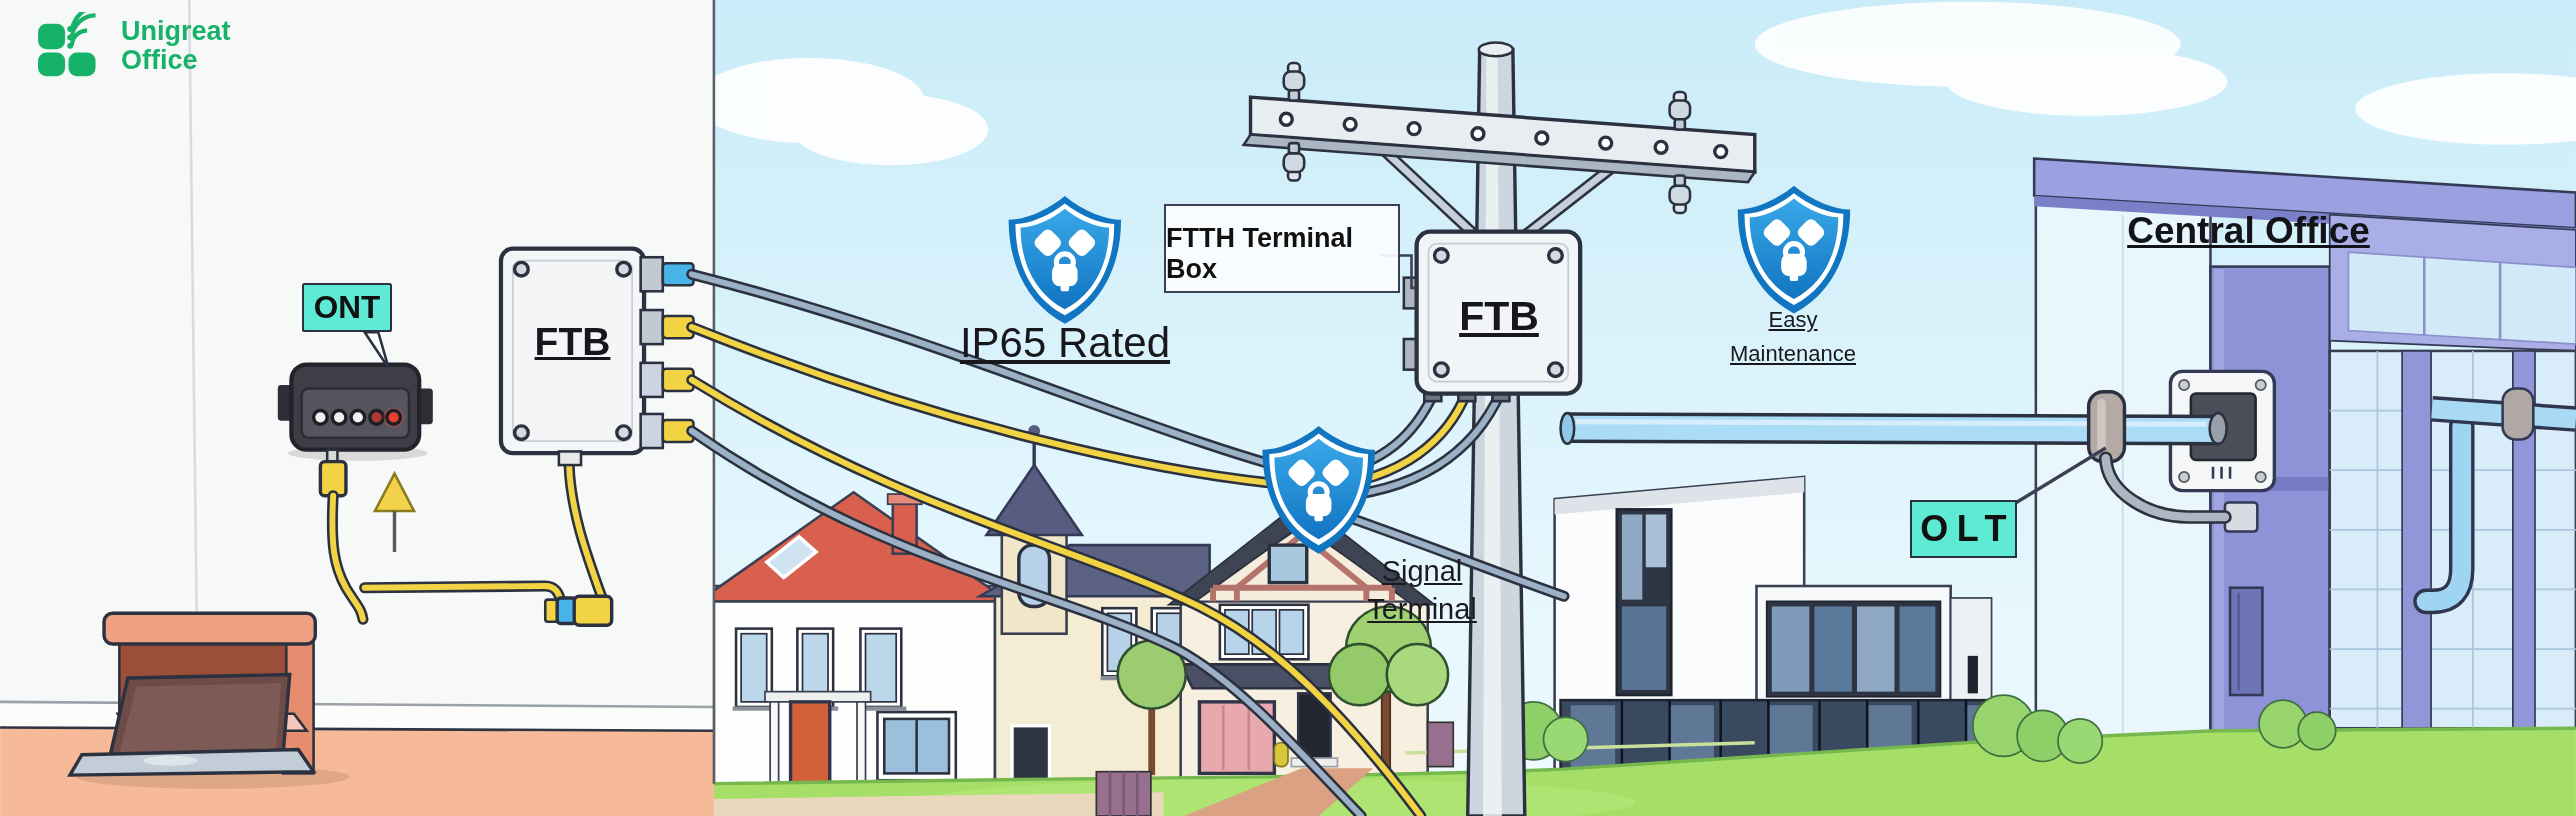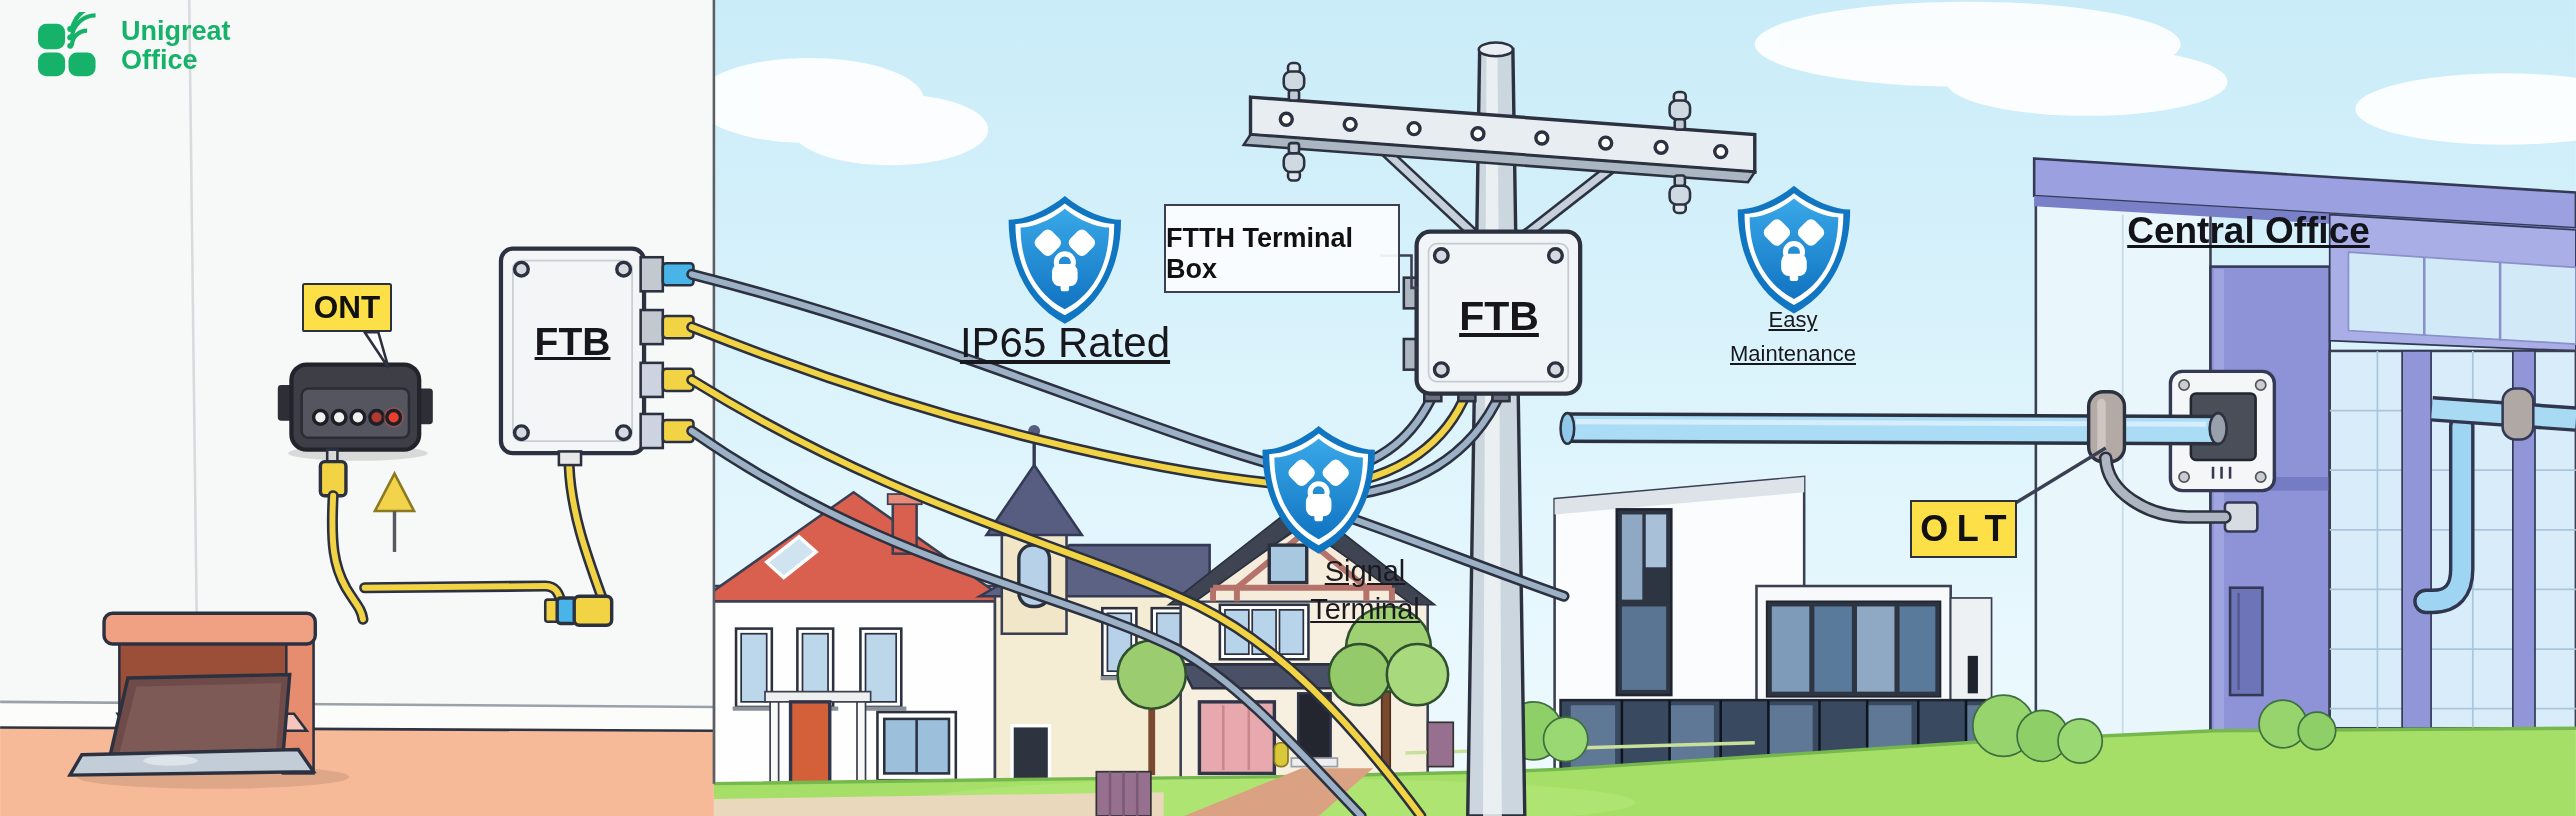--- a/index.html
+++ b/index.html
@@ -1,32 +1,32 @@
 <!DOCTYPE html>
 <html style="font-size:13.6px"><head>
 <meta charset="utf-8">
 <style>
   html,body{margin:0;padding:0;background:#ffffff;}
   .scene{position:relative;width:2576px;height:816px;overflow:hidden;background:#fff;
          font-family:"Liberation Sans",sans-serif;}
   .scene svg.bg{position:absolute;left:0;top:0;}
   .ov{position:absolute;color:#15151c;}
   .center{text-align:center;text-decoration:underline;}
-  .label-box{background:#fde047;border:2.6px solid #2c3140;display:flex;align-items:center;
+  .label-box{background:#5eead4;border:2.6px solid #2c3140;display:flex;align-items:center;
              justify-content:center;box-sizing:border-box;color:#111;}
   .ont-box{left:302px;top:283px;width:90px;height:49px;font-size:31.5px;font-weight:700;border-radius:2.6px;}
   .ftth-box{left:1164px;top:204px;width:236px;height:89px;font-size:27px;font-weight:700;
             align-items:flex-start;padding-top:17px;background:rgba(252,253,255,.92);border-color:#3a3f52;}
   .olt-box{left:1910px;top:500px;width:107px;height:58px;font-size:36px;font-weight:600;
            letter-spacing:8.5px;padding-left:8.5px;justify-content:flex-end;}
   .ftb-wall-label{left:501px;top:320px;width:143px;font-size:39px;font-weight:700;color:#16161c;}
   .ftb-pole-label{left:1417px;top:293px;width:164px;font-size:41px;font-weight:700;color:#16161c;}
   .ip65-label{left:916px;top:319px;width:298px;font-size:42px;color:#17171c;}
   .easy-label{left:1689px;top:303px;width:208px;font-size:22px;line-height:34px;color:#17171c;}
-  .signal-label{left:1280px;top:552px;width:170px;font-size:29px;line-height:38px;color:#1a1a20;}
+  .signal-label{left:1337px;top:552px;width:170px;font-size:29px;line-height:38px;color:#1a1a20;}
   .co-title{left:2091px;top:210px;width:315px;font-size:37px;font-weight:700;color:#13131a;}
   .logo{left:36px;top:12px;display:flex;gap:20px;align-items:flex-start;}
   .logo .txt{font-size:27px;line-height:29px;font-weight:700;color:#17b26a;padding-top:5.1px;}
 </style>
 </head>
 <body>
 
 <div class="scene">
 
 <svg class="bg" width="2576" height="816" viewBox="0 0 3024 958">

